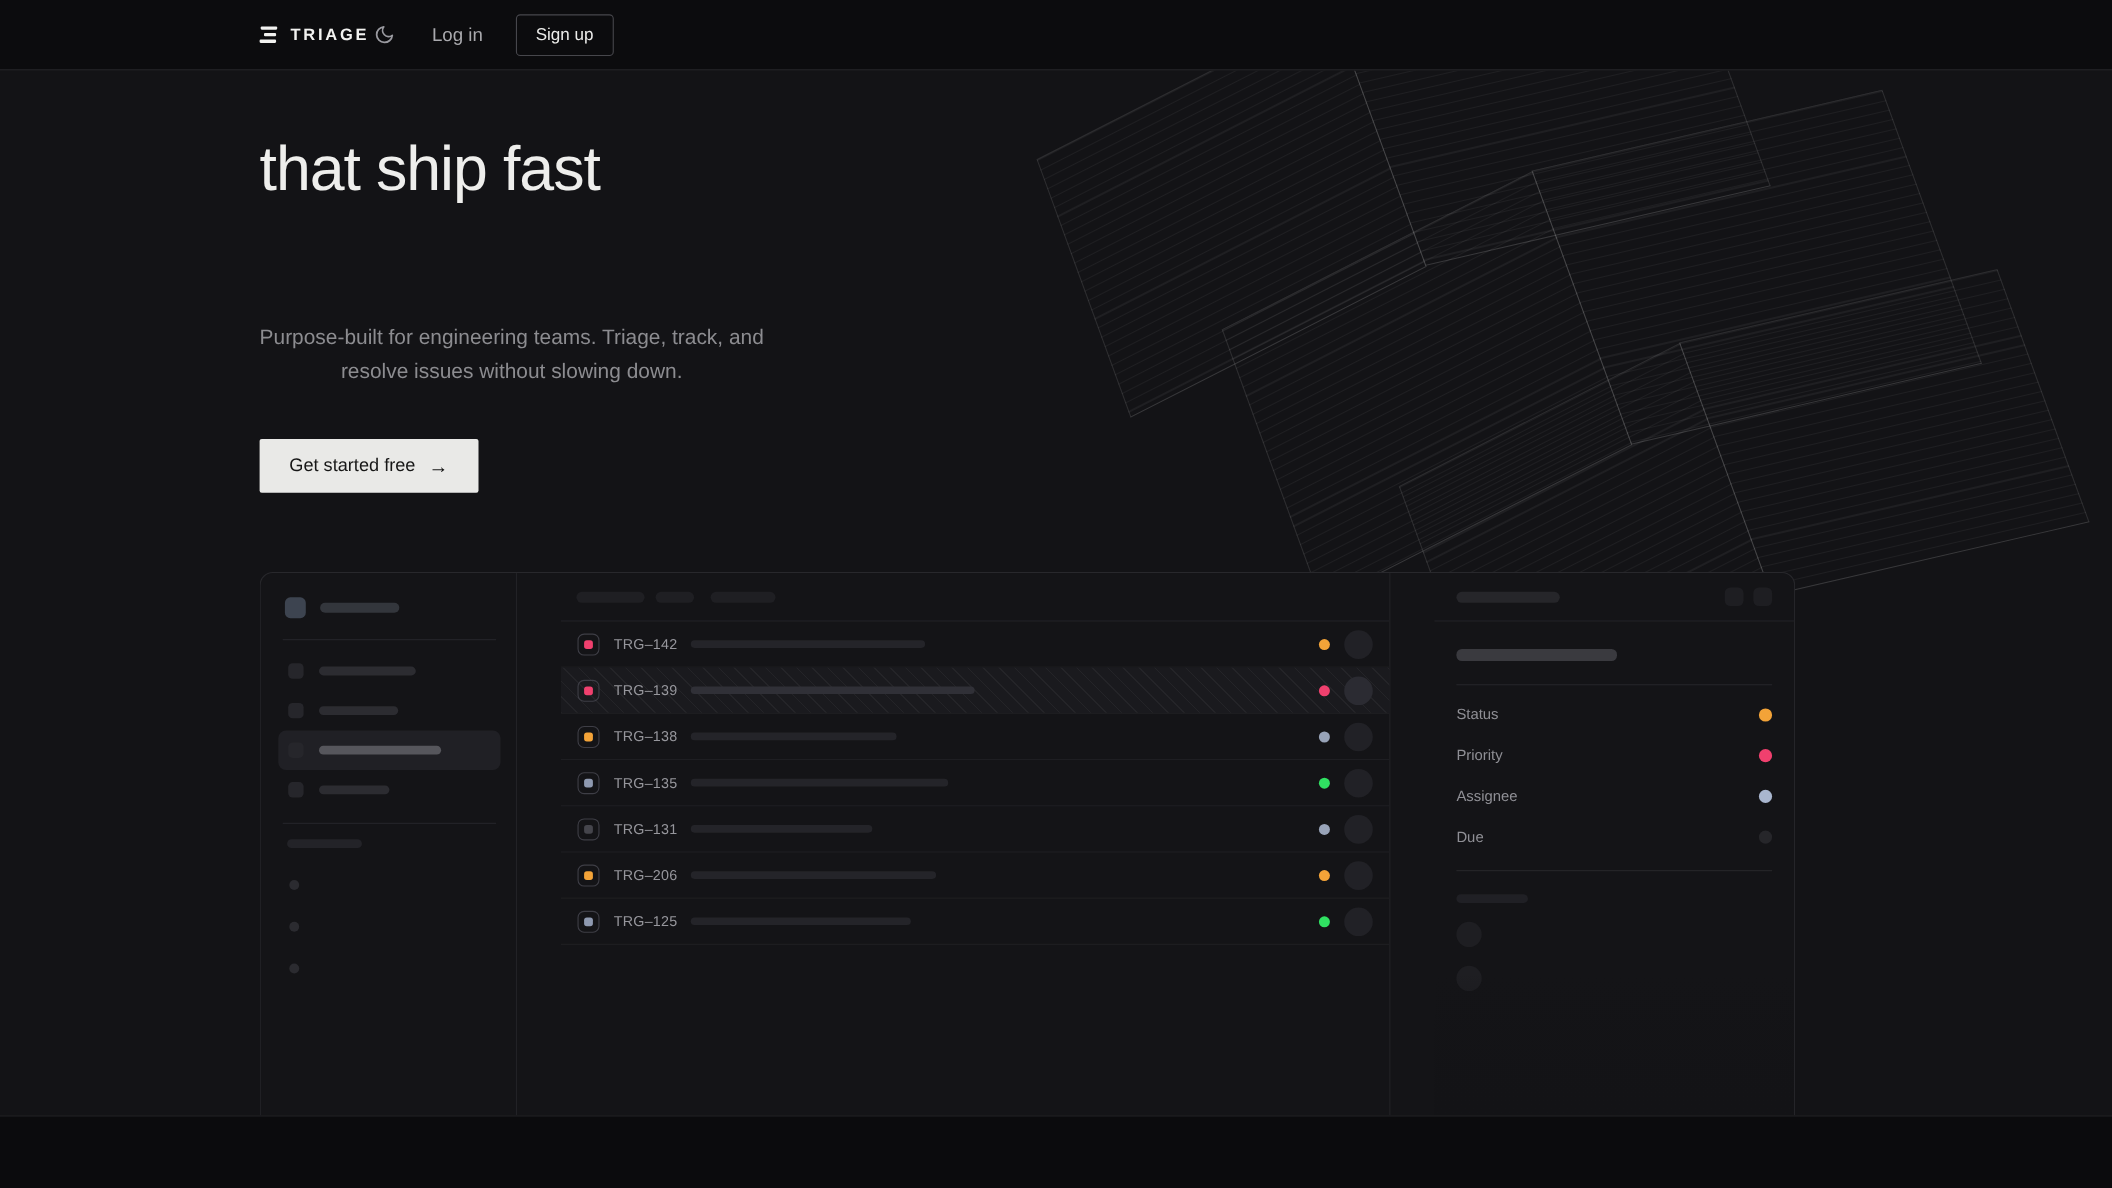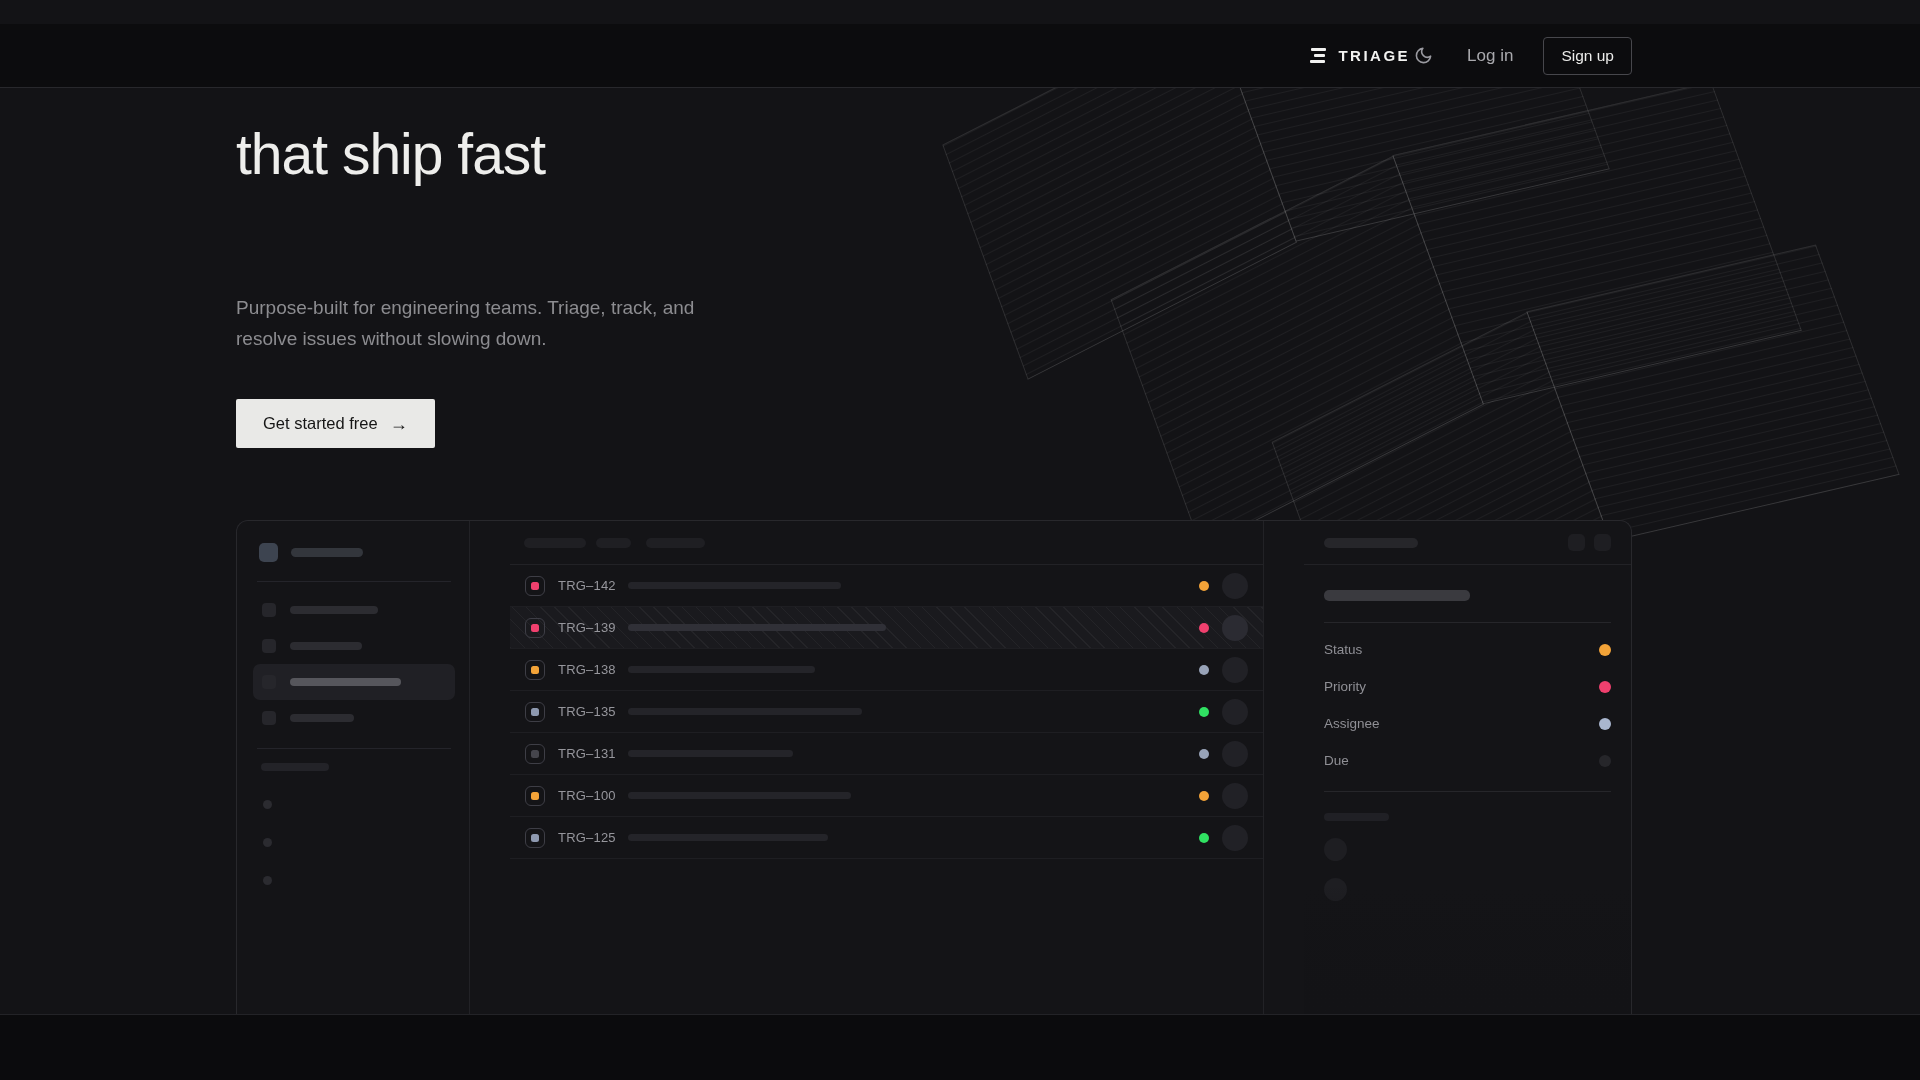--- a/index.html
+++ b/index.html
@@ -8,22 +8,22 @@
     background:#131316;
     font-family:"Liberation Sans", sans-serif;
     color:#ececea;
     position:relative;
   }
 
   
   .nav {
     position:absolute; top:0; left:0; right:0; height:64px;
     background:#0c0c0e; border-bottom:1px solid #28282c;
-    display:flex; align-items:center; justify-content:flex-end;
-    padding:0 288px 0 236px; z-index:30;margin-top:24px;
+    display:flex; align-items:center; justify-content:flex-start;
+    padding:0 288px 0 236px; z-index:30;
   }
   .logo { display:flex; align-items:center; gap:11px; }
   .logo-mark { width:17px; height:15px; position:relative; display:inline-block; }
   .logo-mark i { position:absolute; left:0; height:3px; background:#f2f2f0; border-radius:1px; display:block; }
   .logo-mark i:nth-child(1){ top:0; width:15px; left:1px; }
   .logo-mark i:nth-child(2){ top:6px; width:11px; left:4px; }
   .logo-mark i:nth-child(3){ top:12px; width:15px; left:0; }
   .logo-text { font-size:15px; font-weight:bold; letter-spacing:2.5px; color:#f2f2f0; }
   .nav-right { display:flex; align-items:center; gap:30px; }
   .theme-toggle { background:none; border:none; cursor:pointer; display:flex; align-items:center; padding:4px; }
@@ -55,21 +55,21 @@
 
   .hero-title {
     position:absolute; left:236px; top:58px; z-index:5;
     font-size:57px; line-height:64px; font-weight:500; letter-spacing:-1px; color:#eeeeec;
   }
   .hero-title span { display:block; }
   .hero-sub {
     position:absolute; left:236px; top:228px; z-index:5;
     font-size:19px; line-height:31px; color:#8c8c90; font-weight:400;
   }
-  .hero-sub span { display:block; }
+  .hero-sub span { display:block;text-align:center; }
   .cta-btn {
     position:absolute; left:236px; top:335px; z-index:5;
     display:inline-flex; align-items:center; gap:12px;
     background:#e9e9e7; color:#161616; border:none; border-radius:2px;
     height:49px; padding:0 27px; font-size:16.5px; font-weight:500; font-family:inherit; cursor:pointer;
   }
   .cta-arrow { font-size:18px; line-height:1; }
 
   
   .panel {
@@ -284,21 +284,21 @@
     <span class="issue-bar" style="width: 165px;"></span>
     <span class="spacer"></span>
     <span class="status-dot" style="background: rgb(152, 163, 184);"></span>
     <span class="avatar"></span>
   </div>
 
   <div class="issue-row">
     <span class="issue-icon">
               <span class="issue-icon-inner" style="background: rgb(243, 163, 56);"></span>
             </span>
-    <span class="issue-id">TRG–100</span>
+    <span class="issue-id">TRG–206</span>
     <span class="issue-bar" style="width: 223px;"></span>
     <span class="spacer"></span>
     <span class="status-dot" style="background: rgb(243, 163, 56);"></span>
     <span class="avatar"></span>
   </div>
 
   <div class="issue-row">
     <span class="issue-icon">
               <span class="issue-icon-inner" style="background: rgb(142, 153, 176);"></span>
             </span>

